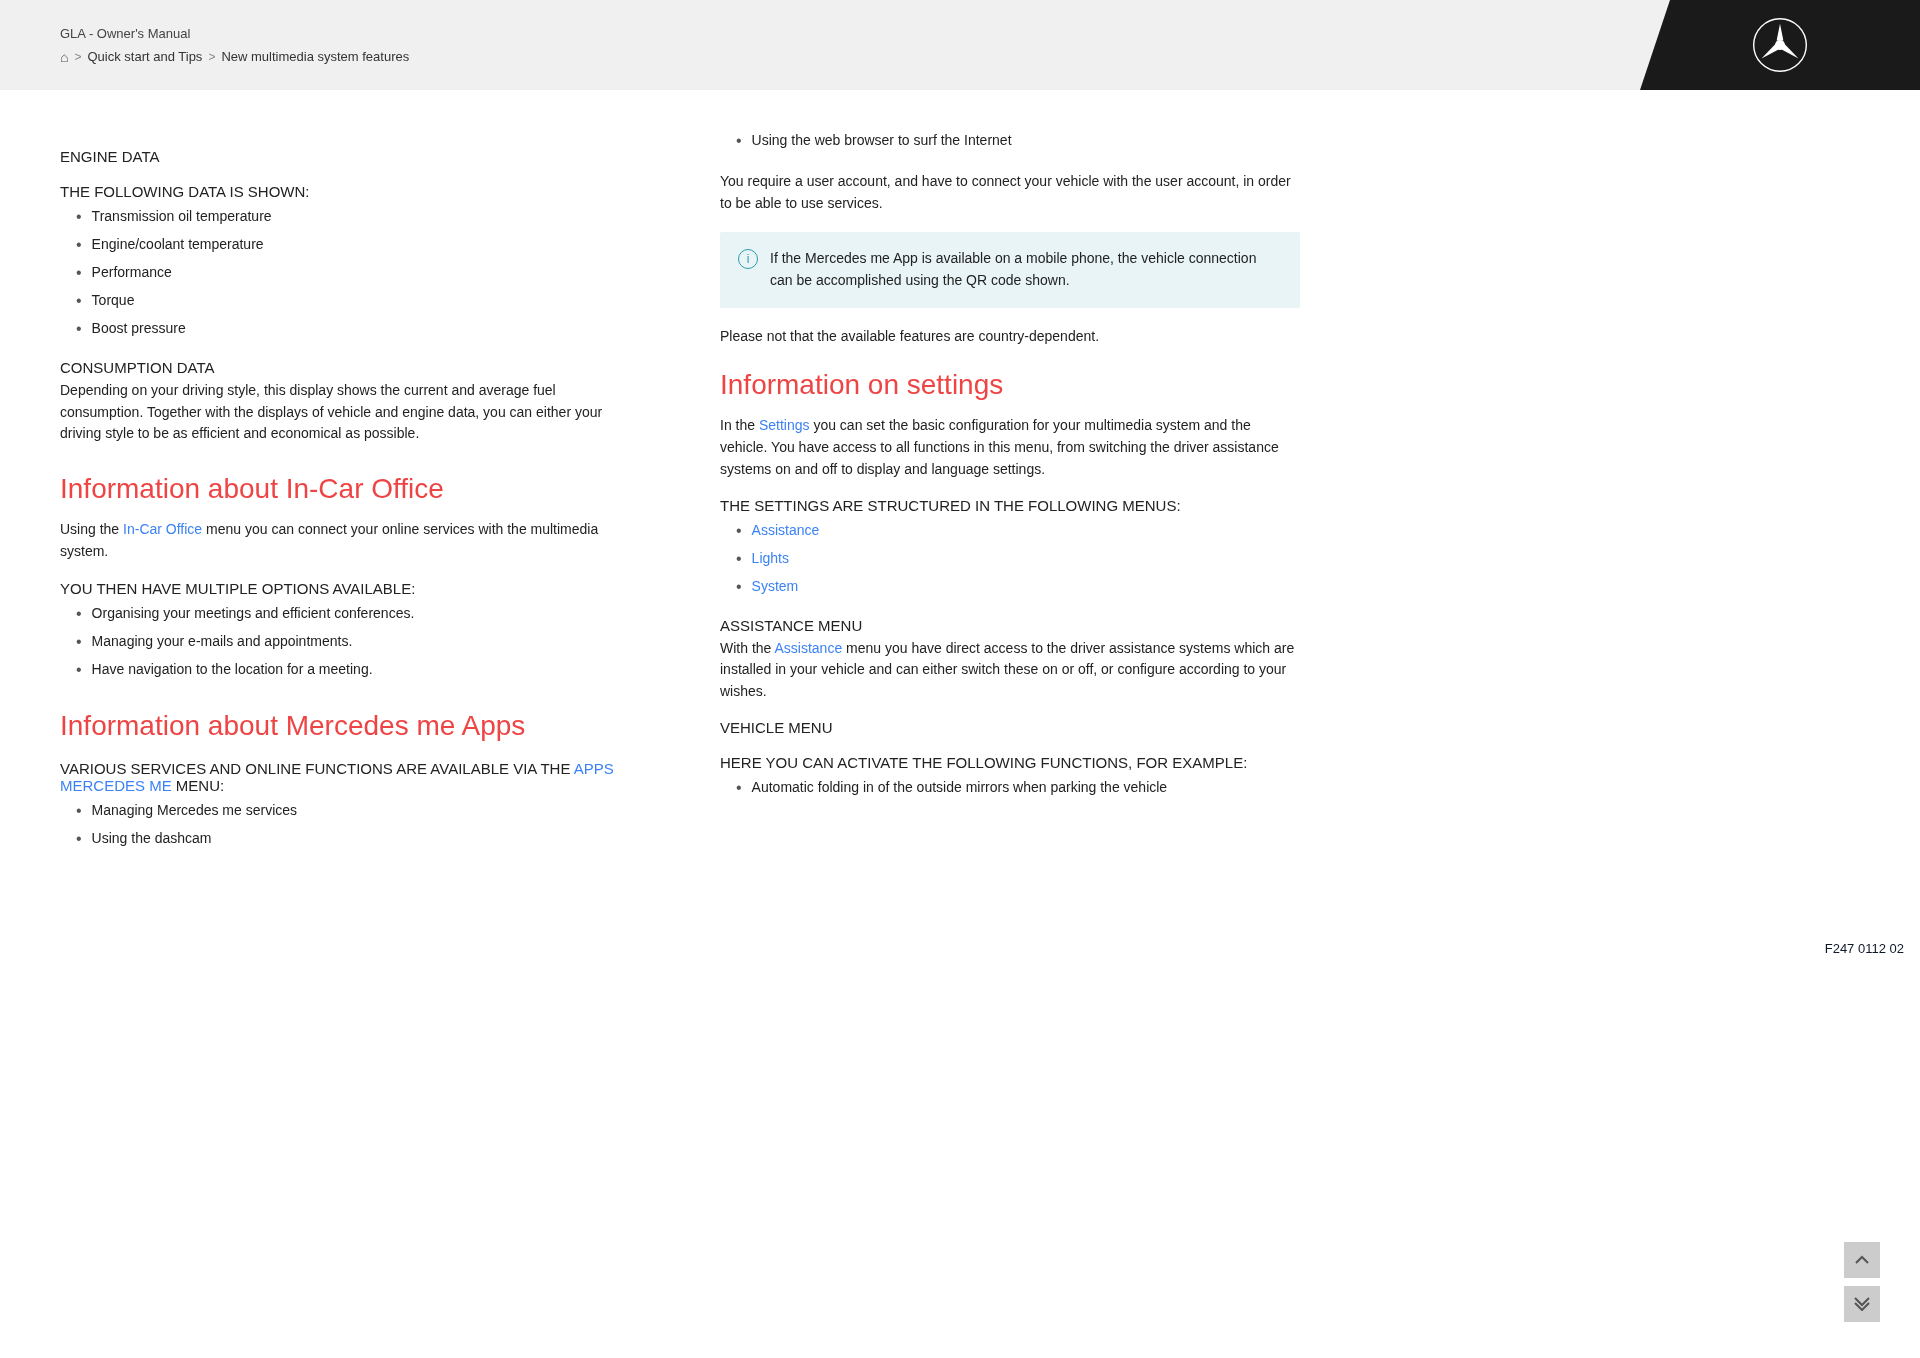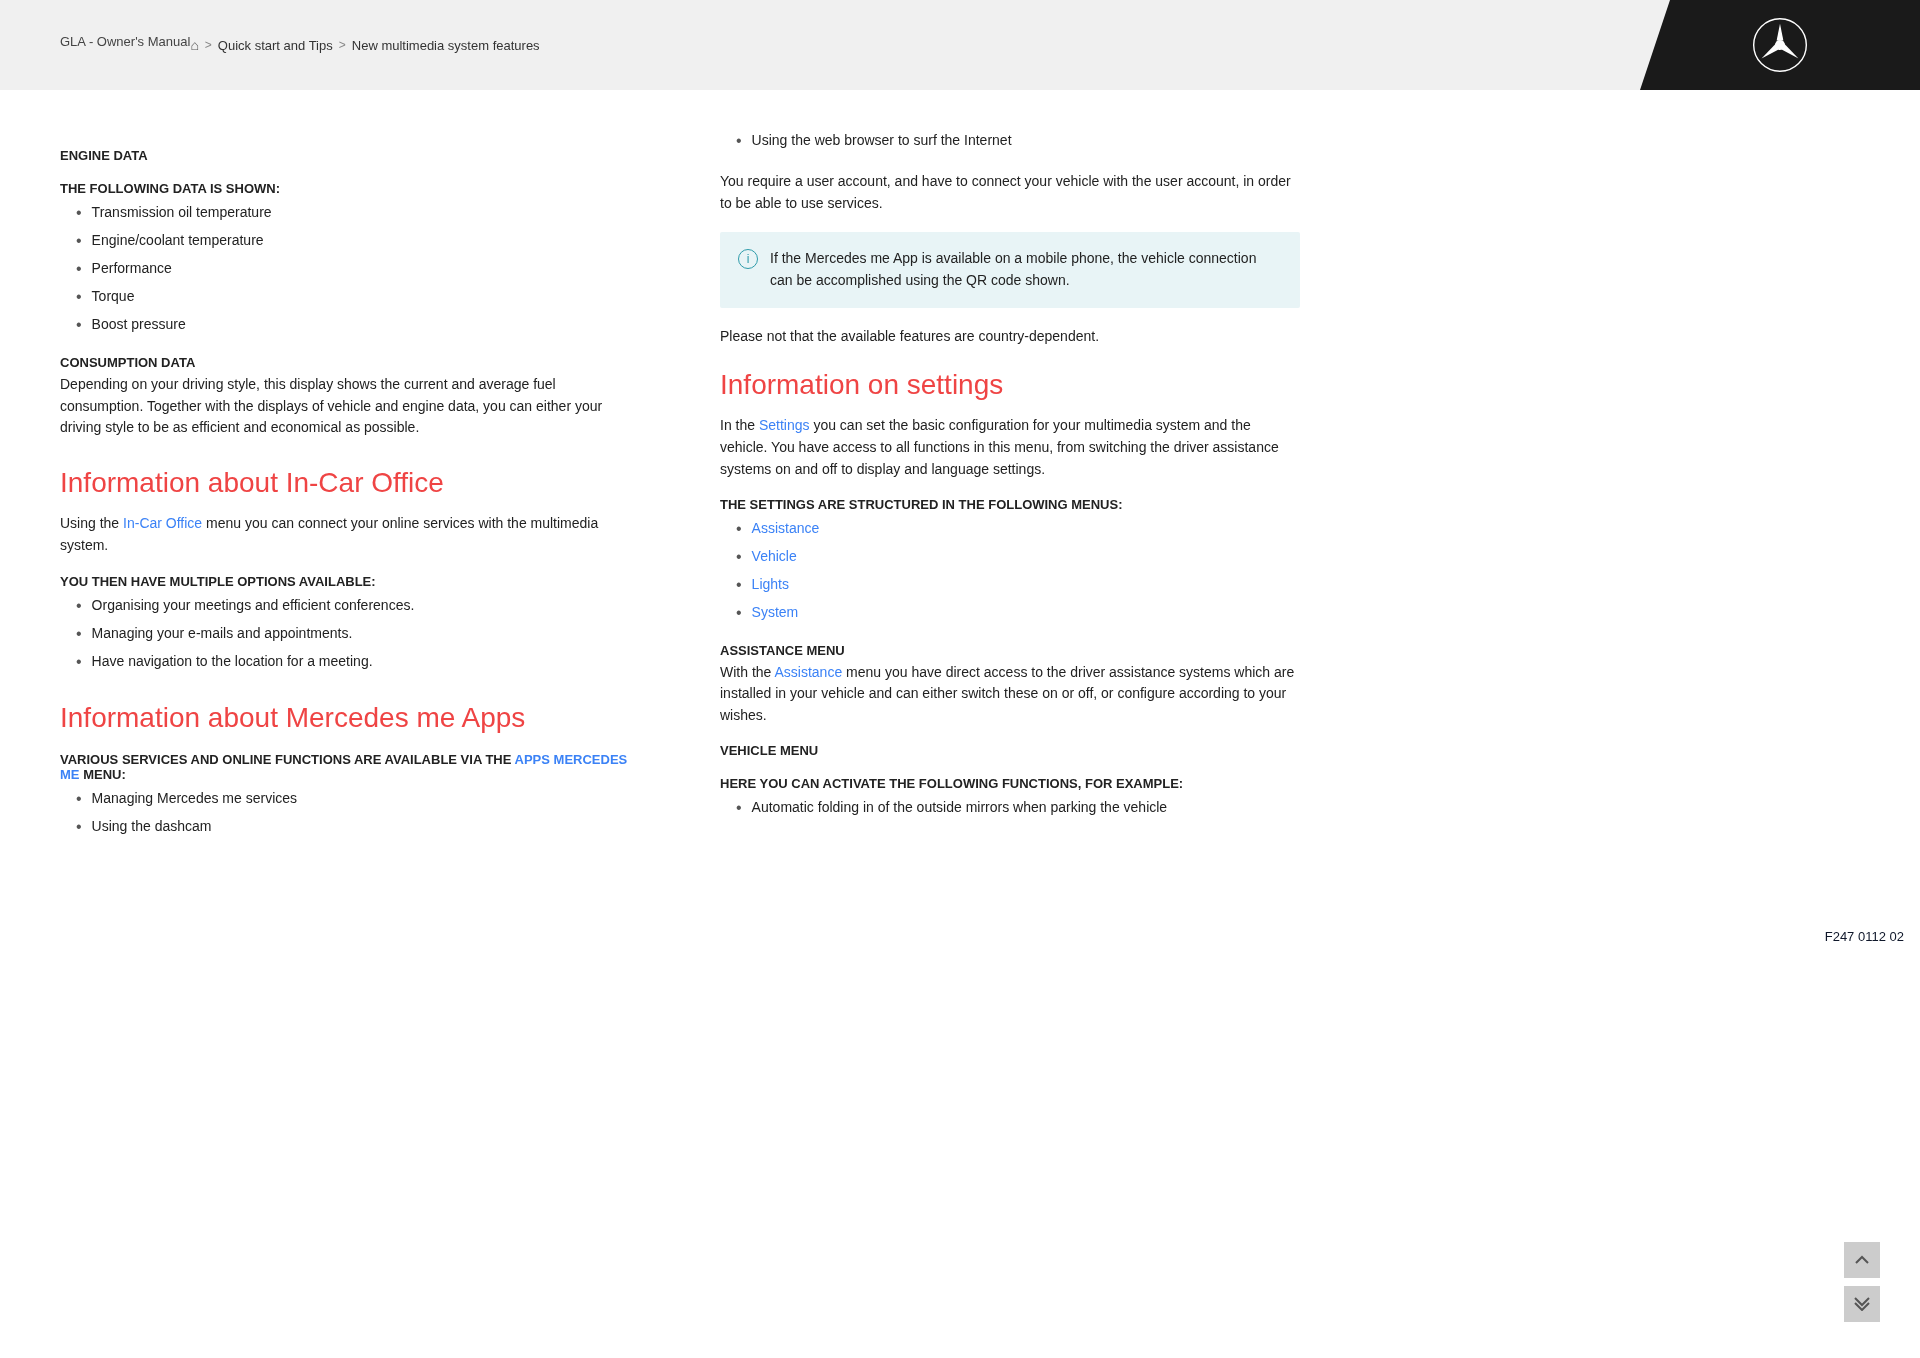--- a/index.html
+++ b/index.html
@@ -16,20 +16,21 @@
     .header {
       background: #f0f0f0;
       height: 90px;
       display: flex;
       align-items: center;
       position: relative;
     }
     .header-inner {
       padding: 0 60px;
       display: flex;
+      flex-direction: column;
       justify-content: center;
     }
     .header-title {
       font-size: 13px;
       color: #444;
       margin-bottom: 8px;
     }
     .breadcrumb {
       display: flex;
       align-items: center;
@@ -81,22 +82,22 @@
 
     h2.section-heading {
       font-size: 28px;
       font-weight: 300;
       color: #ef4444;
       margin-bottom: 14px;
       margin-top: 28px;
     }
 
     .section-label {
-      font-size: 13px;
-      font-weight: 700;
+      font-size: 15px;
+      font-weight: 400;
       color: #222;
       margin-top: 18px;
       margin-bottom: 4px;
       text-transform: uppercase;
     }
 
     .section-subtext {
       font-size: 14px;
       color: #222;
       line-height: 1.55;
@@ -314,23 +315,20 @@
 
     <div class="section-subtext">
       <span>In the </span><a class="link-text" href="#">Settings</a><span> you can set the basic configuration for your multimedia system and the vehicle. You have access to all functions in this menu, from switching the driver assistance systems on and off to display and language settings.</span>
     </div>
 
     <div class="section-label" style="margin-top: 16px;">THE SETTINGS ARE STRUCTURED IN THE FOLLOWING MENUS:</div>
 
     <ul class="bullet-list">
       <li>
           <a class="link-text" href="#">Assistance</a>
-        </li>
-      <li>
-          <a class="link-text" href="#">Vehicle</a>
         </li>
       <li>
           <a class="link-text" href="#">Lights</a>
         </li>
       <li>
           <a class="link-text" href="#">System</a>
         </li>
     </ul>
 
     <div class="section-label" style="margin-top: 18px;">ASSISTANCE MENU</div>

